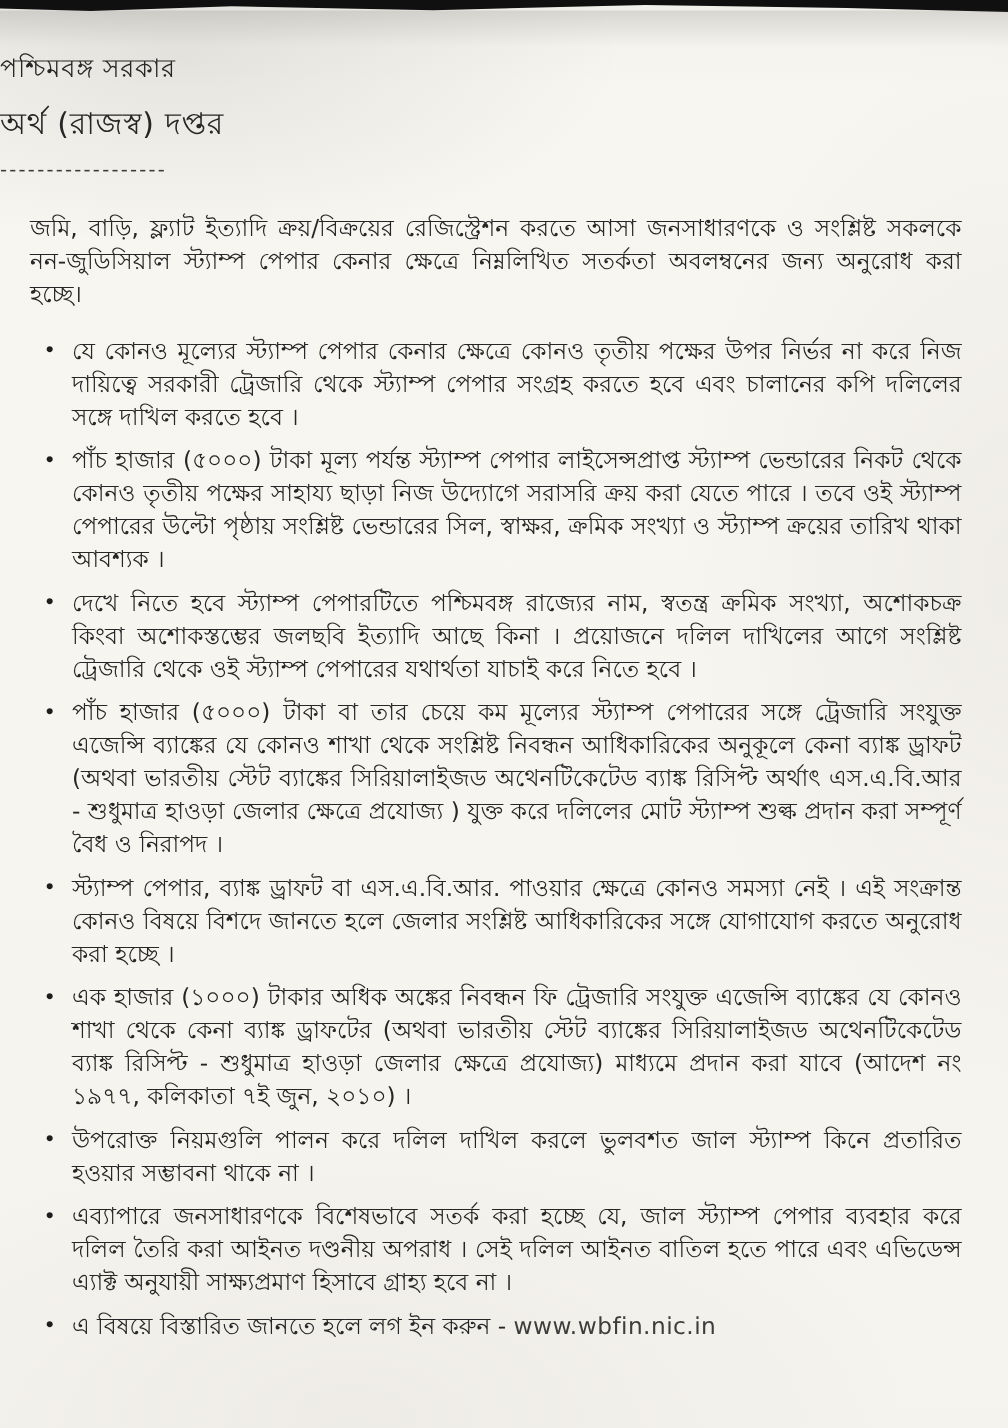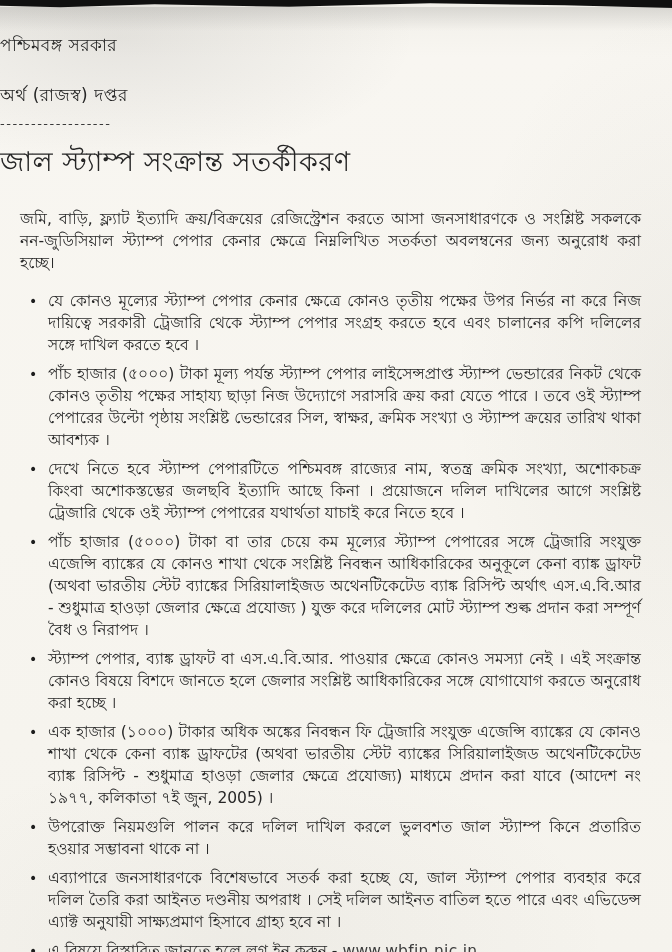--- a/index.html
+++ b/index.html
@@ -40,22 +40,22 @@
   }
   .header {
     padding-top: 32px;
     text-align: left;
   }
   .org-name {
     font-size: 17px;
     letter-spacing: 0.5px;
   }
   .dept-name {
-    font-size: 17px;
-    margin-top: 22px;
+    font-size: 20px;
+    margin-top: 7px;
     letter-spacing: 0.5px;
   }
   .dashed-sep {
     margin-top: 9px;
     font-size: 13px;
     letter-spacing: 1.5px;
     color: #3a3a3a;
     line-height: 10px;
   }
   .notice-title {
@@ -100,21 +100,20 @@
 <body>
 
 <div class="page">
   <div class="scan-edge"></div>
   <div class="scan-smudge"></div>
 
   <div class="header">
     <div class="org-name">পশ্চিমবঙ্গ সরকার</div>
     <div class="dept-name">অর্থ (রাজস্ব) দপ্তর</div>
     <div class="dashed-sep">------------------</div>
-    <h1 class="notice-title">জাল স্ট্যাম্প সংক্রান্ত সতর্কীকরণ</h1>
   </div>
 
   <div class="content">
     <p class="intro">জমি, বাড়ি, ফ্ল্যাট ইত্যাদি ক্রয়/বিক্রয়ের রেজিস্ট্রেশন করতে আসা জনসাধারণকে ও সংশ্লিষ্ট সকলকে নন-জুডিসিয়াল স্ট্যাম্প পেপার কেনার ক্ষেত্রে নিম্নলিখিত সতর্কতা অবলম্বনের জন্য অনুরোধ করা হচ্ছে।</p>
 
     <ul class="bullets">
       <li>
         <span class="bullet-dot">•</span>
         <span>যে কোনও মূল্যের স্ট্যাম্প পেপার কেনার ক্ষেত্রে কোনও তৃতীয় পক্ষের উপর নির্ভর না করে নিজ দায়িত্বে সরকারী ট্রেজারি থেকে স্ট্যাম্প পেপার সংগ্রহ করতে হবে এবং চালানের কপি দলিলের সঙ্গে দাখিল করতে হবে ।</span>
       </li>
@@ -129,21 +128,21 @@
       <li>
         <span class="bullet-dot">•</span>
         <span>পাঁচ হাজার (৫০০০) টাকা বা তার চেয়ে কম মূল্যের স্ট্যাম্প পেপারের সঙ্গে ট্রেজারি সংযুক্ত এজেন্সি ব্যাঙ্কের যে কোনও শাখা থেকে সংশ্লিষ্ট নিবন্ধন আধিকারিকের অনুকূলে কেনা ব্যাঙ্ক ড্রাফট (অথবা ভারতীয় স্টেট ব্যাঙ্কের সিরিয়ালাইজড অথেনটিকেটেড ব্যাঙ্ক রিসিপ্ট অর্থাৎ এস.এ.বি.আর - শুধুমাত্র হাওড়া জেলার ক্ষেত্রে প্রযোজ্য ) যুক্ত করে দলিলের মোট স্ট্যাম্প শুল্ক প্রদান করা সম্পূর্ণ বৈধ ও নিরাপদ ।</span>
       </li>
       <li>
         <span class="bullet-dot">•</span>
         <span>স্ট্যাম্প পেপার, ব্যাঙ্ক ড্রাফট বা এস.এ.বি.আর. পাওয়ার ক্ষেত্রে কোনও সমস্যা নেই । এই সংক্রান্ত কোনও বিষয়ে বিশদে জানতে হলে জেলার সংশ্লিষ্ট আধিকারিকের সঙ্গে যোগাযোগ করতে অনুরোধ করা হচ্ছে ।</span>
       </li>
       <li>
         <span class="bullet-dot">•</span>
-        <span>এক হাজার (১০০০) টাকার অধিক অঙ্কের নিবন্ধন ফি ট্রেজারি সংযুক্ত এজেন্সি ব্যাঙ্কের যে কোনও শাখা থেকে কেনা ব্যাঙ্ক ড্রাফটের (অথবা ভারতীয় স্টেট ব্যাঙ্কের সিরিয়ালাইজড অথেনটিকেটেড ব্যাঙ্ক রিসিপ্ট - শুধুমাত্র হাওড়া জেলার ক্ষেত্রে প্রযোজ্য) মাধ্যমে প্রদান করা যাবে (আদেশ নং ১৯৭৭, কলিকাতা ৭ই জুন, 2005) ।</span>
+        <span>এক হাজার (১০০০) টাকার অধিক অঙ্কের নিবন্ধন ফি ট্রেজারি সংযুক্ত এজেন্সি ব্যাঙ্কের যে কোনও শাখা থেকে কেনা ব্যাঙ্ক ড্রাফটের (অথবা ভারতীয় স্টেট ব্যাঙ্কের সিরিয়ালাইজড অথেনটিকেটেড ব্যাঙ্ক রিসিপ্ট - শুধুমাত্র হাওড়া জেলার ক্ষেত্রে প্রযোজ্য) মাধ্যমে প্রদান করা যাবে (আদেশ নং ১৯৭৭, কলিকাতা ৭ই জুন, ২০১০) ।</span>
       </li>
       <li>
         <span class="bullet-dot">•</span>
         <span>উপরোক্ত নিয়মগুলি পালন করে দলিল দাখিল করলে ভুলবশত জাল স্ট্যাম্প কিনে প্রতারিত হওয়ার সম্ভাবনা থাকে না ।</span>
       </li>
       <li>
         <span class="bullet-dot">•</span>
         <span>এব্যাপারে জনসাধারণকে বিশেষভাবে সতর্ক করা হচ্ছে যে, জাল স্ট্যাম্প পেপার ব্যবহার করে দলিল তৈরি করা আইনত দণ্ডনীয় অপরাধ । সেই দলিল আইনত বাতিল হতে পারে এবং এভিডেন্স এ্যাক্ট অনুযায়ী সাক্ষ্যপ্রমাণ হিসাবে গ্রাহ্য হবে না ।</span>
       </li>
       <li>

